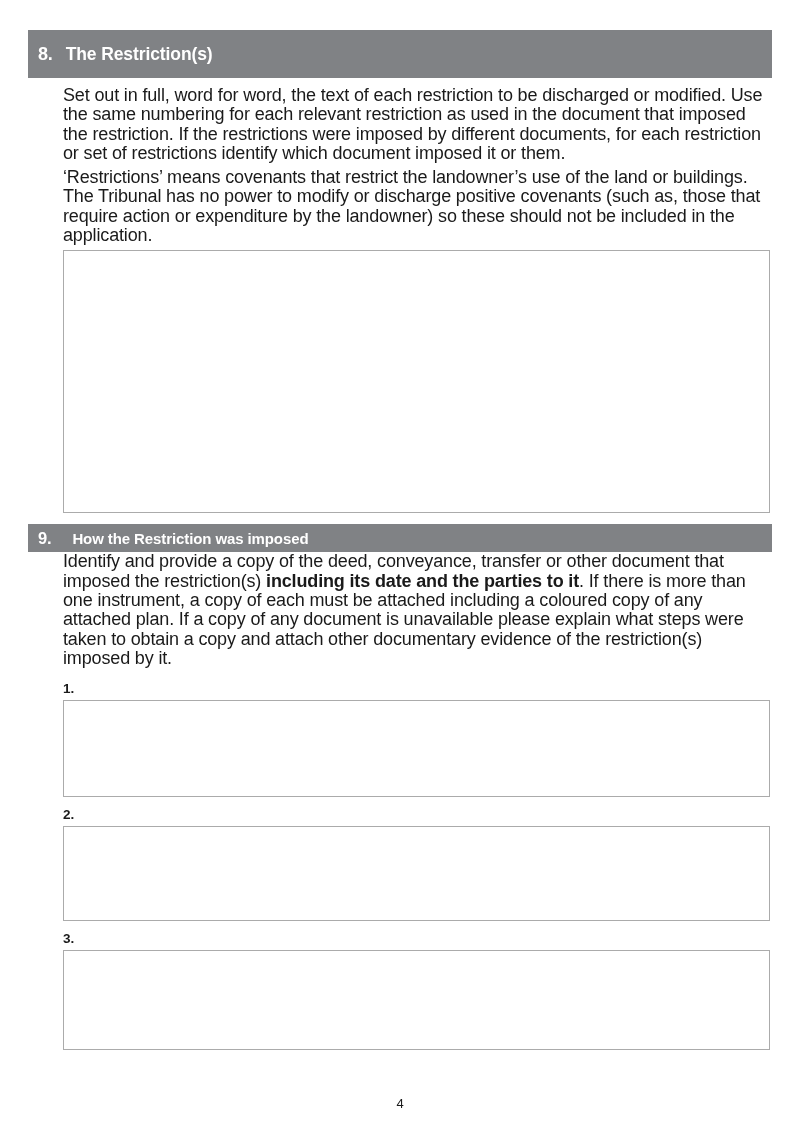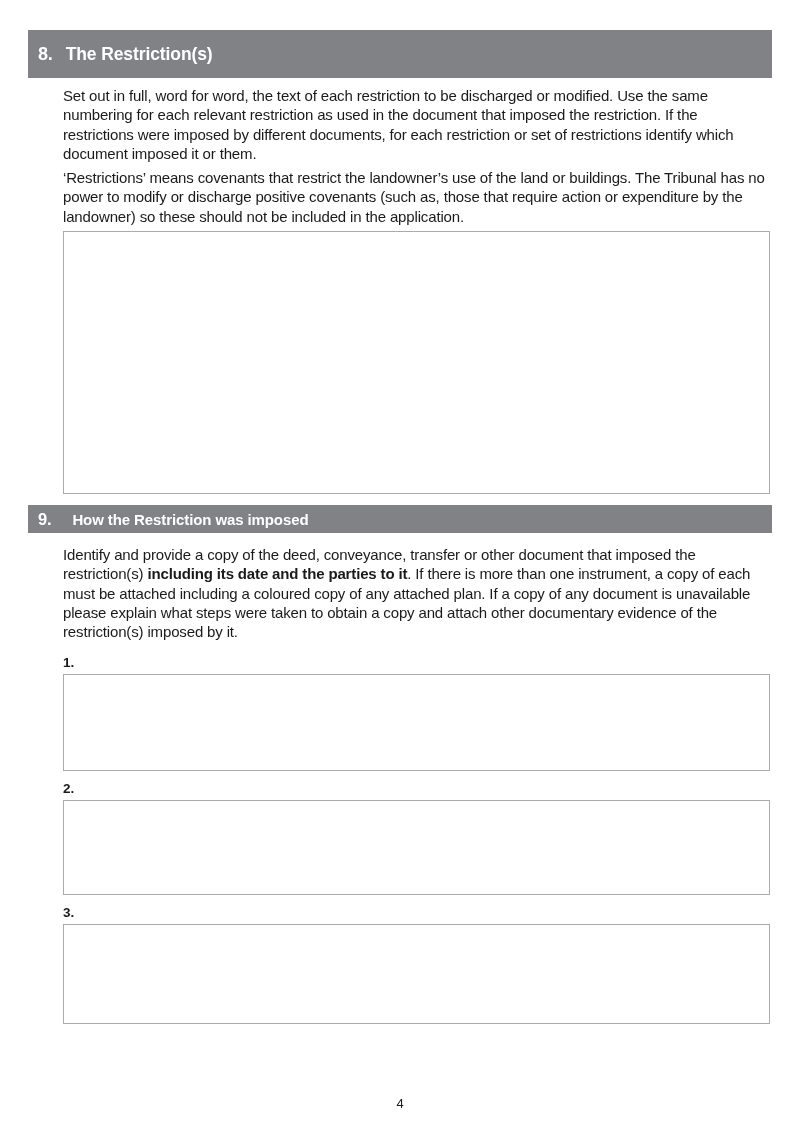--- a/index.html
+++ b/index.html
@@ -24,26 +24,26 @@
   .bar-short { margin-top: 11px; height: 28px; }
   .sec-num { font-weight: bold; letter-spacing: -0.2px; }
   .bar-tall .sec-num { font-size: 18px; }
   .bar-short .sec-num { font-size: 16.5px; }
   .sec-title { font-weight: 600; letter-spacing: -0.1px; }
   .bar-tall .sec-title { font-size: 17.5px; margin-left: 13px; text-align: center; }
   .bar-short .sec-title { font-size: 15px; margin-left: 21px; }
   p.body-text {
     margin: 5px 30px 0 63px;
     width: 702px;
-    font-size: 15px;
+    font-size: 18px;
     line-height: 19.3px;
     letter-spacing: -0.15px;
   }
   p.first { margin-top: 8px; }
-  p.sec9-intro { margin-top: 12px; }
+  p.sec9-intro { margin-top: 0; }
   .entry-box {
     margin-left: 63px;
     width: 707px;
     border: 1px solid var(--box-border, #ababab);
     background: #ffffff;
   }
   .box-big { margin-top: 5px; height: 263px; }
   .field-label {
     margin: 10px 0 0 63px;
     font-size: 13.5px;

